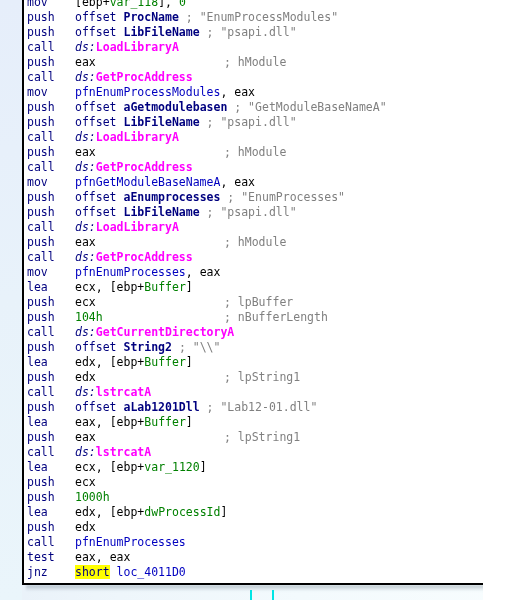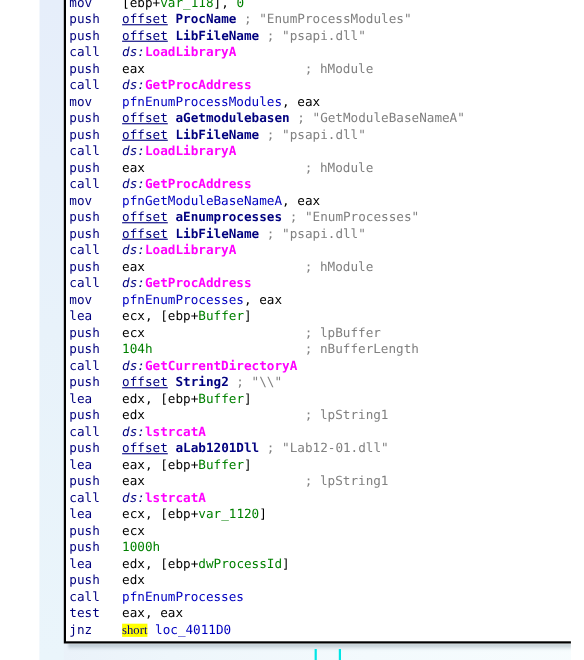--- a/index.html
+++ b/index.html
@@ -7,21 +7,20 @@
     padding: 0;
     background: #ffffff;
   }
   #screen {
     position: relative;
     width: 483px;
     height: 600px;
     overflow: hidden;
     background: linear-gradient(90deg, #eaf2fa 0%, #edf5fb 40%, #f2f9fd 70%, #f7fcfe 100%);
     font-family: "DejaVu Sans Mono", "Liberation Mono", monospace;
-    margin-left: 36px;
   }
 
   
   #canvas-bg {
     position: absolute;
     inset: 0;
     background:
       linear-gradient(180deg, rgba(255,255,255,0.25) 0%, rgba(232,244,250,0.0) 30%, rgba(238,248,252,0.0) 100%),
       linear-gradient(90deg, #e9f1f9 0px, #eef6fb 120px, #f3fafd 300px, #f8fdfe 531px);
   }
@@ -71,28 +70,28 @@
   .ops { color: #000000; }
 
   
   .reg    { color: #000000; }
   .var    { color: #008000; }           
   .num    { color: #008000; }           
   .api    { color: #ff00ff; font-weight: bold; }           
   .dsk    { color: #00007f; font-style: italic; }           
   .fn     { color: #0000c0; }           
   .sym    { color: #00007f; font-weight: bold; }           
-  .kw     { color: #00007f; text-decoration: underline; }           
+  .kw     { color: #00007f; }           
   .cmt    { color: #808080; }
-  .hl     { background: #ffff00; color: #00007f; font-family: Liberation Serif, serif; }
+  .hl     { background: #ffff00; color: #00007f; }
 
   
   .cmt-col {
     position: absolute;
-    left: 214px;
+    left: 197px;
     top: 0;
     color: #808080;
   }
 
   
   .edge {
     position: absolute;
     width: 2px;
     background: #00e5e5;
   }

